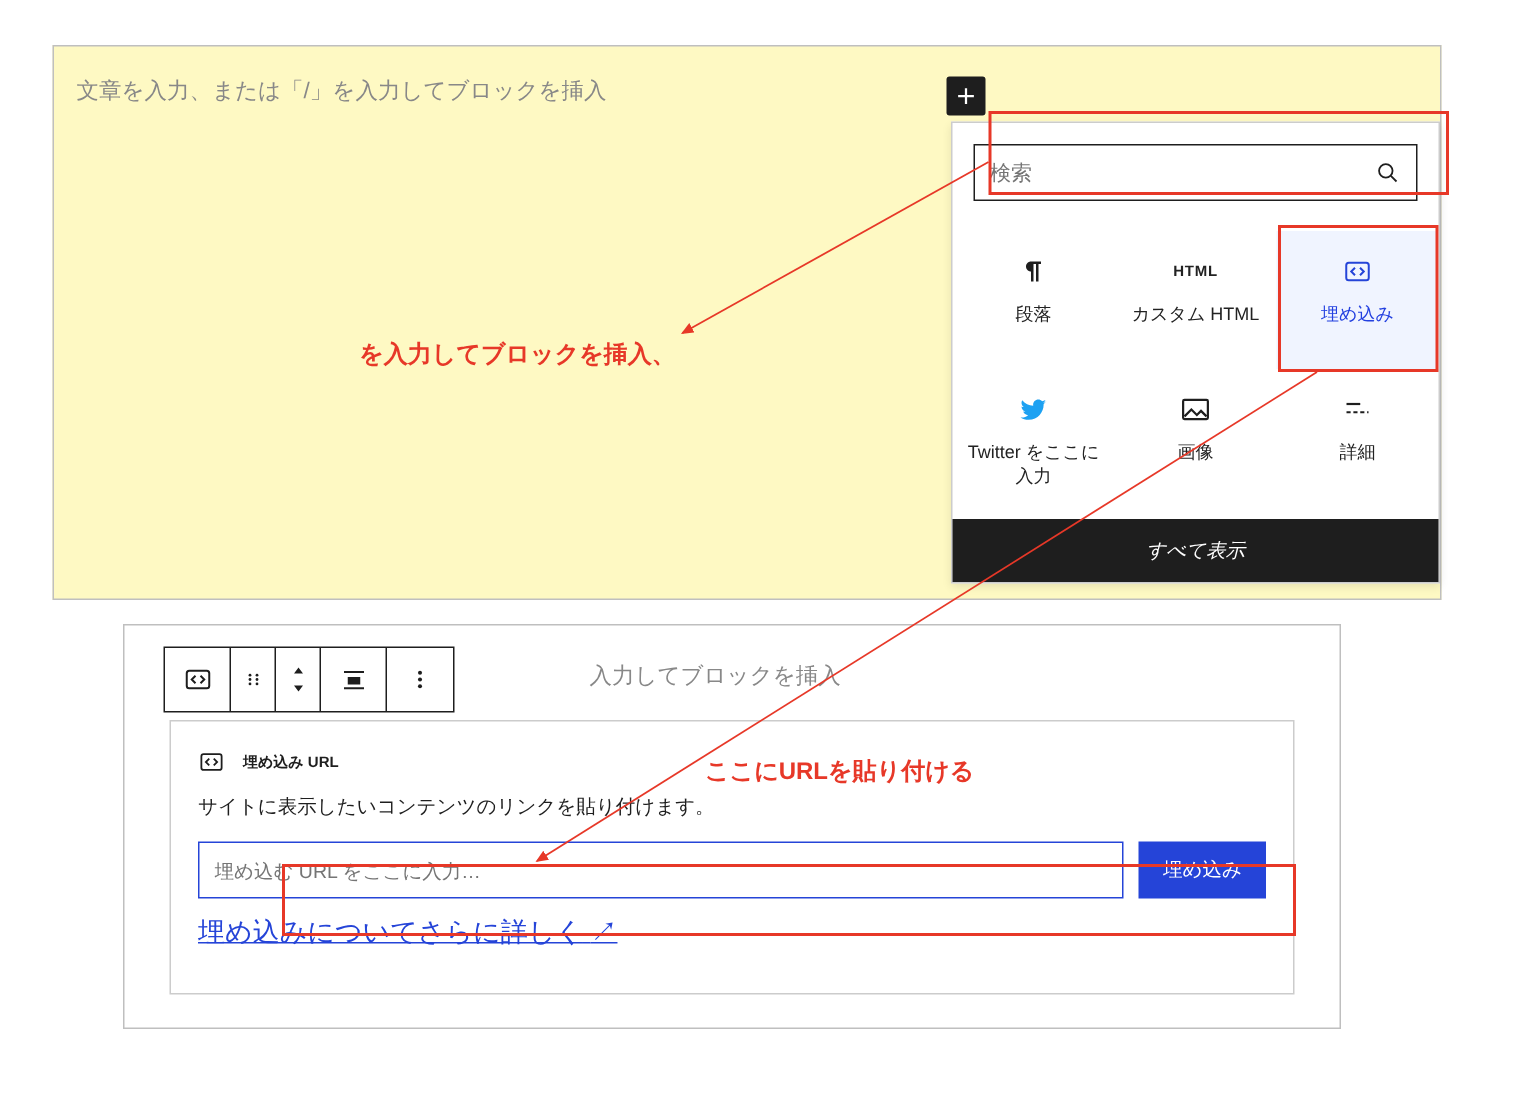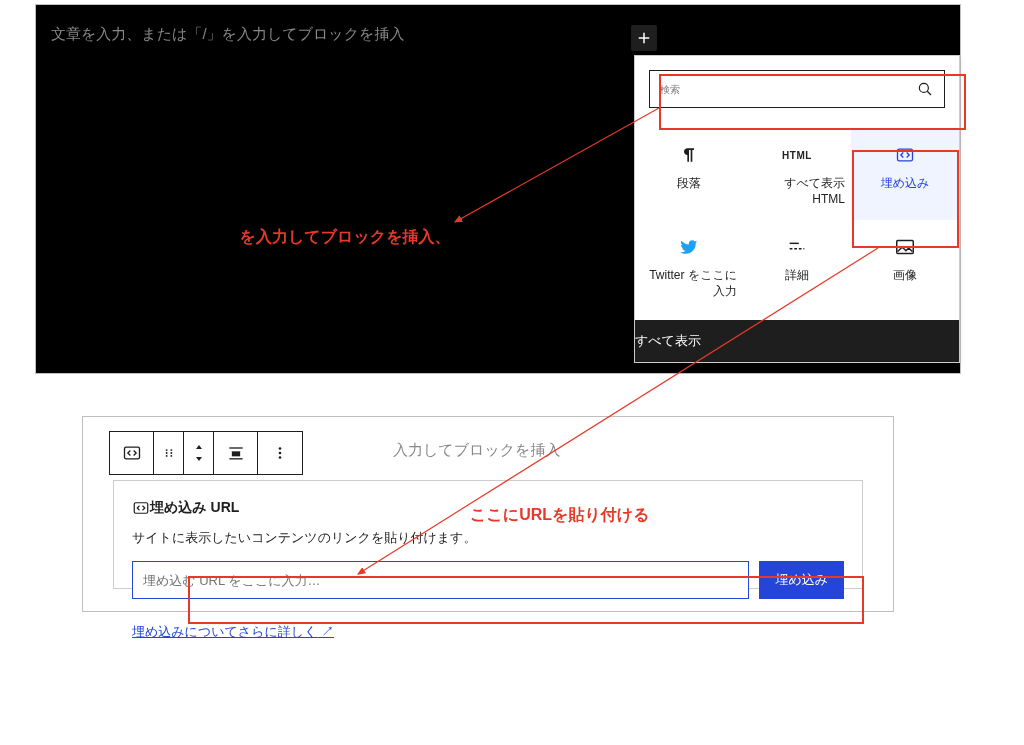--- a/index.html
+++ b/index.html
@@ -9,25 +9,25 @@
       font-size: 13px;
       color: #1e1e1e;
       width: 1024px;
       height: 745px;
       position: relative;
     }
     
     .panel1 {
       position: absolute;
       left: 35px;
-      top: 4px;
+      top: 30px;
       width: 926px;
       height: 370px;
       border: 1px solid #bfbfbf;
-      background: #000000;
+      background: #fef9c3;
     }
     .editor-placeholder {
       position: absolute;
       top: 20px;
       left: 15px;
       color: #888;
       font-size: 15px;
     }
     .plus-btn {
       position: absolute;
@@ -61,21 +61,21 @@
       display: flex;
       align-items: center;
       justify-content: space-between;
       border: 1.5px solid #1e1e1e;
       height: 38px;
       padding: 0 10px;
     }
     .search-box input {
       border: none;
       outline: none;
-      font-size: 10px;
+      font-size: 14px;
       width: 85%;
       color: #555;
     }
     .search-box .mag {
       width: 18px; height: 18px;
     }
     .blocks-grid {
       display: grid;
       grid-template-columns: repeat(3, 1fr);
       padding: 6px 0 8px 0;
@@ -98,37 +98,39 @@
       display: flex;
       align-items: center;
       justify-content: center;
       margin-bottom: 10px;
     }
     .block-item.embed-selected {
       background: #f0f4ff;
       color: #2340e0;
     }
     .block-item.embed-selected .label { color: #2340e0; }
-    .block-item .label { line-height: 1.3; padding: 0 6px; text-align: right; }
+    .block-item .label { line-height: 1.3; padding: 0 6px; }
 
     .show-all {
       background: #1e1e1e;
       color: #fff;
+      text-align: center;
       padding: 12px 0;
       font-size: 13px;
       cursor: pointer;
+      font-style: italic;
     }
 
     
     .panel2 {
       position: absolute;
       left: 82px;
       top: 416px;
       width: 812px;
-      height: 196px;
+      height: 270px;
       border: 1px solid #bfbfbf;
       background: #fff;
     }
     .toolbar {
       position: absolute;
       top: 14px;
       left: 26px;
       display: flex;
       background: #fff;
       border: 1px solid #1e1e1e;
@@ -157,24 +159,24 @@
       top: 63px;
       left: 30px;
       right: 30px;
       bottom: 22px;
       border: 1px solid #ccc;
       background: #fff;
       padding: 18px 18px 16px 18px;
     }
     .embed-card .heading {
       display: flex;
-      align-items: flex-end;
-      gap: 0;
+      align-items: center;
+      gap: 12px;
       font-weight: 600;
-      font-size: 14px;
+      font-size: 10px;
       margin-bottom: 12px;
     }
     .embed-card .desc {
       font-size: 13px;
       margin-bottom: 14px;
     }
     .url-row {
       display: flex;
       gap: 10px;
       align-items: center;
@@ -193,24 +195,24 @@
       background: #2544d8;
       color: #fff;
       border: none;
       padding: 0 16px;
       font-size: 13px;
       cursor: pointer;
       height: 38px;
     }
     .learn-more {
       display: inline-block;
-      margin-top: 24px;
+      margin-top: 10px;
       color: #2544d8;
       text-decoration: underline;
-      font-size: 13px;
+      font-size: 18px;
     }
     .learn-more .arrow { text-decoration: none; }
 
     
     .anno {
       position: absolute;
       color: #e73828;
       font-weight: 700;
       line-height: 1.55;
       font-size: 16px;
@@ -258,21 +260,21 @@
         <span class="icon">
           <svg width="20" height="20" viewBox="0 0 24 24">
               <path d="M10 4h8v2h-2v14h-2V6h-2v14h-2V12c-2.2 0-4-1.8-4-4s1.8-4 4-4z" fill="#1e1e1e"></path>
             </svg>
         </span>
         <span class="label">段落</span>
       </div>
 
       <div class="block-item">
         <span class="icon" style="font-size:10px;font-weight:700;letter-spacing:0.5px;">HTML</span>
-        <span class="label">すべて表示 HTML</span>
+        <span class="label">カスタム HTML</span>
       </div>
 
       <div class="block-item embed-selected">
         <span class="icon">
           <svg width="20" height="20" viewBox="0 0 24 24">
               <rect x="3" y="5" width="18" height="14" rx="2" fill="none" stroke="#2544d8" stroke-width="1.6"></rect>
               <path d="M10 9l-3 3 3 3M14 9l3 3-3 3" fill="none" stroke="#2544d8" stroke-width="1.6"></path>
             </svg>
         </span>
         <span class="label">埋め込み</span>
@@ -283,35 +285,35 @@
           <svg width="20" height="20" viewBox="0 0 24 24">
               <path d="M22 5.9c-.7.3-1.5.6-2.3.7.8-.5 1.5-1.3 1.8-2.3-.8.5-1.7.8-2.6 1C18.1 4.5 17 4 15.8 4c-2.3 0-4.1 1.9-4.1 4.1 0 .3 0 .6.1.9C8.3 8.8 5.1 7.1 3 4.5c-.4.6-.6 1.3-.6 2.1 0 1.4.7 2.7 1.8 3.4-.7 0-1.3-.2-1.8-.5v.1c0 2 1.4 3.7 3.3 4-.3.1-.7.1-1.1.1-.3 0-.5 0-.8-.1.5 1.6 2.1 2.8 3.9 2.9C6.3 17.7 4.5 18.4 2.6 18.4c-.3 0-.7 0-1-.1C3.4 19.5 5.6 20.2 8 20.2c7.8 0 12.1-6.5 12.1-12.1v-.6c.8-.6 1.5-1.3 2-2.2z" fill="#1da1f2"></path>
             </svg>
         </span>
         <span class="label">Twitter をここに入力</span>
       </div>
 
       <div class="block-item">
         <span class="icon">
           <svg width="22" height="22" viewBox="0 0 24 24">
+              <rect x="3" y="5" width="18" height="14" rx="1" fill="none" stroke="#1e1e1e" stroke-width="1.6"></rect>
+              <path d="M4 17l5-5 4 4 3-3 4 4" fill="none" stroke="#1e1e1e" stroke-width="1.6"></path>
+            </svg>
+        </span>
+        <span class="label">画像</span>
+      </div>
+
+      <div class="block-item">
+        <span class="icon">
+          <svg width="22" height="22" viewBox="0 0 24 24">
               <line x1="4" y1="8" x2="14" y2="8" stroke="#1e1e1e" stroke-width="1.6"></line>
               <line x1="4" y1="14" x2="20" y2="14" stroke="#1e1e1e" stroke-width="1.6" stroke-dasharray="3 2"></line>
             </svg>
         </span>
         <span class="label">詳細</span>
-      </div>
-
-      <div class="block-item">
-        <span class="icon">
-          <svg width="22" height="22" viewBox="0 0 24 24">
-              <rect x="3" y="5" width="18" height="14" rx="1" fill="none" stroke="#1e1e1e" stroke-width="1.6"></rect>
-              <path d="M4 17l5-5 4 4 3-3 4 4" fill="none" stroke="#1e1e1e" stroke-width="1.6"></path>
-            </svg>
-        </span>
-        <span class="label">画像</span>
       </div>
     </div>
 
     <div class="show-all">すべて表示</div>
   </div>
 </div>
 
 <div class="panel2">
   <div class="behind-text">入力してブロックを挿入</div>
 

